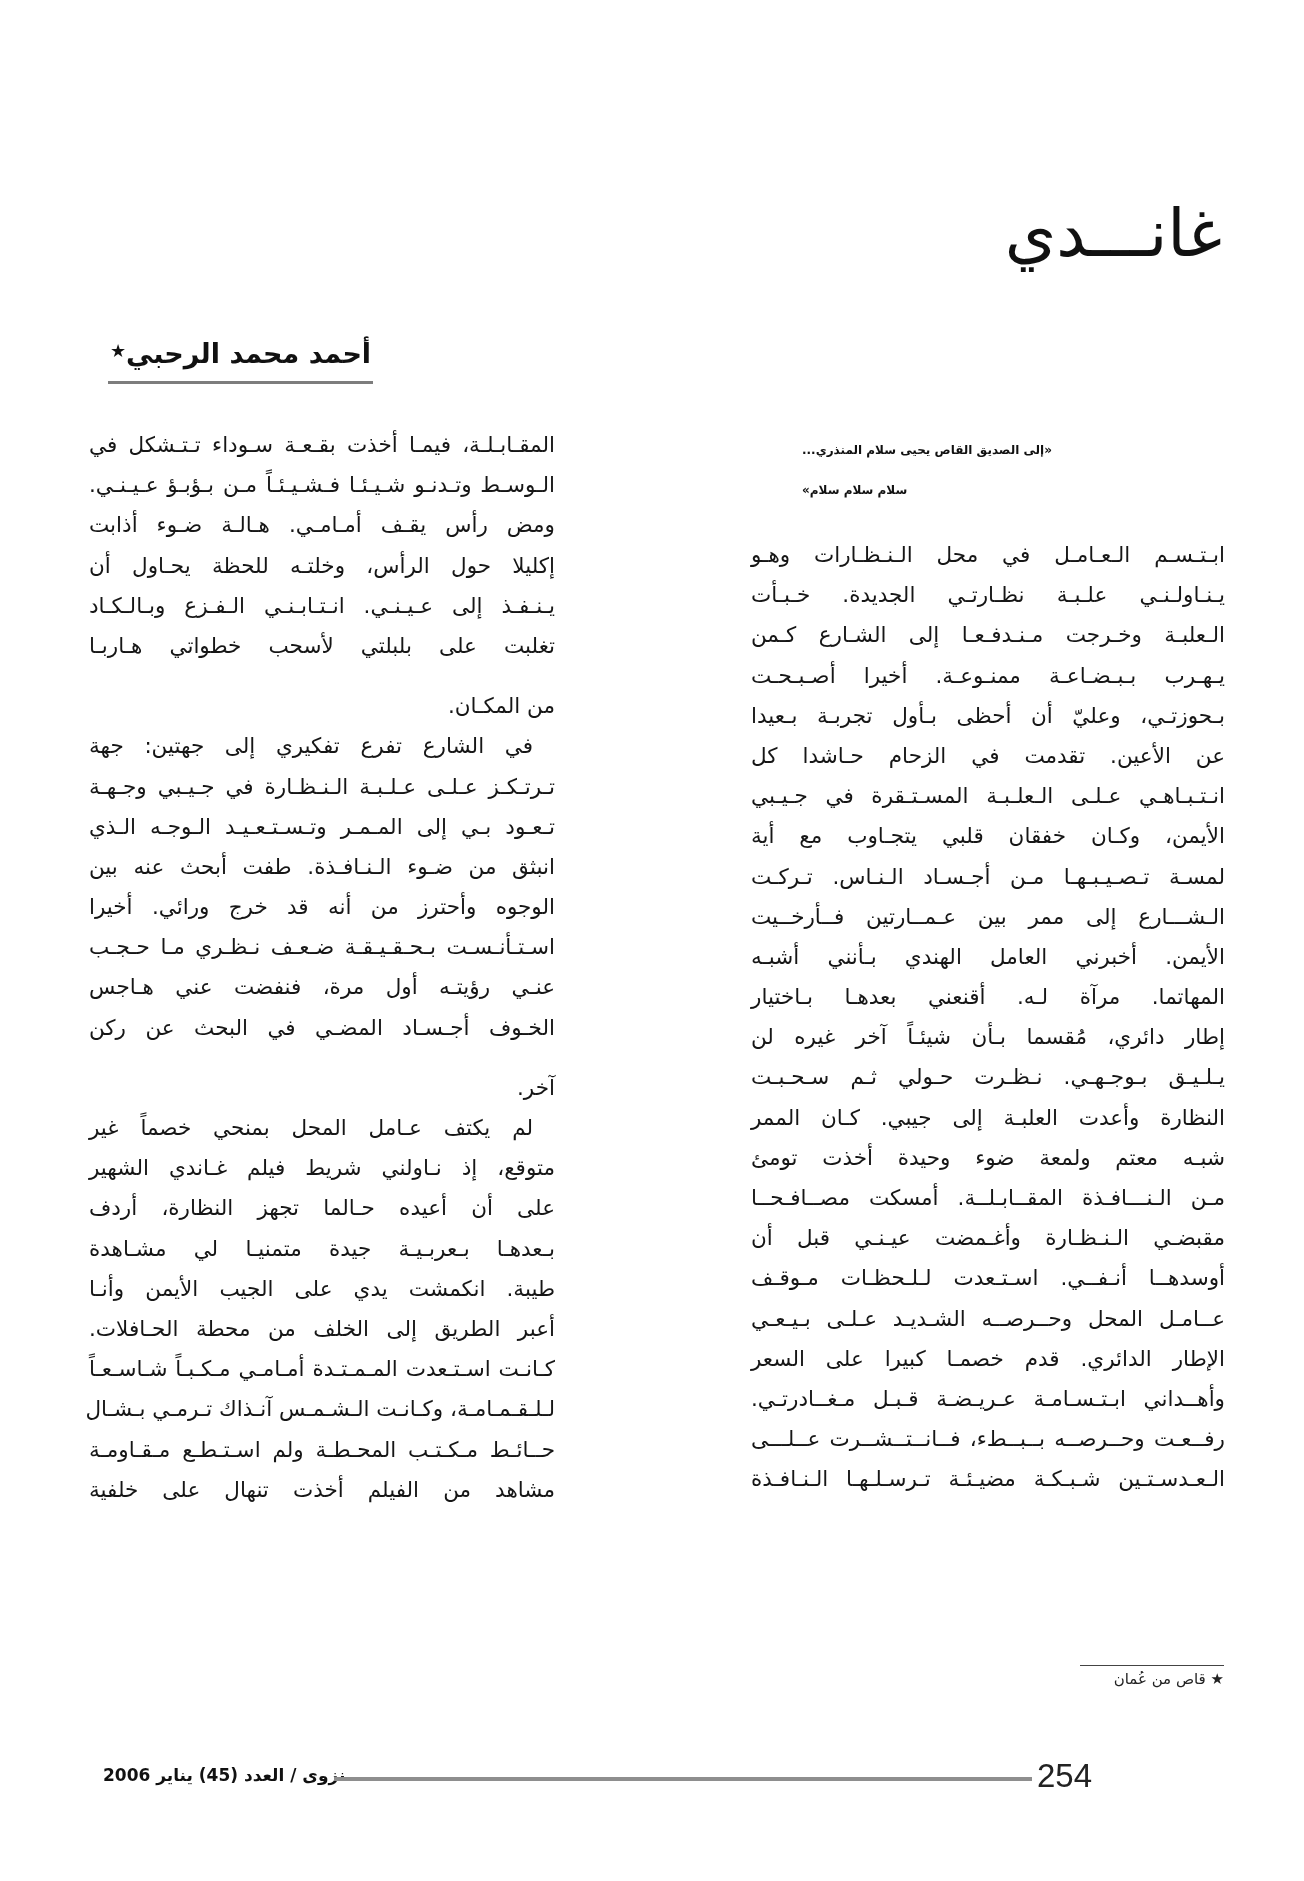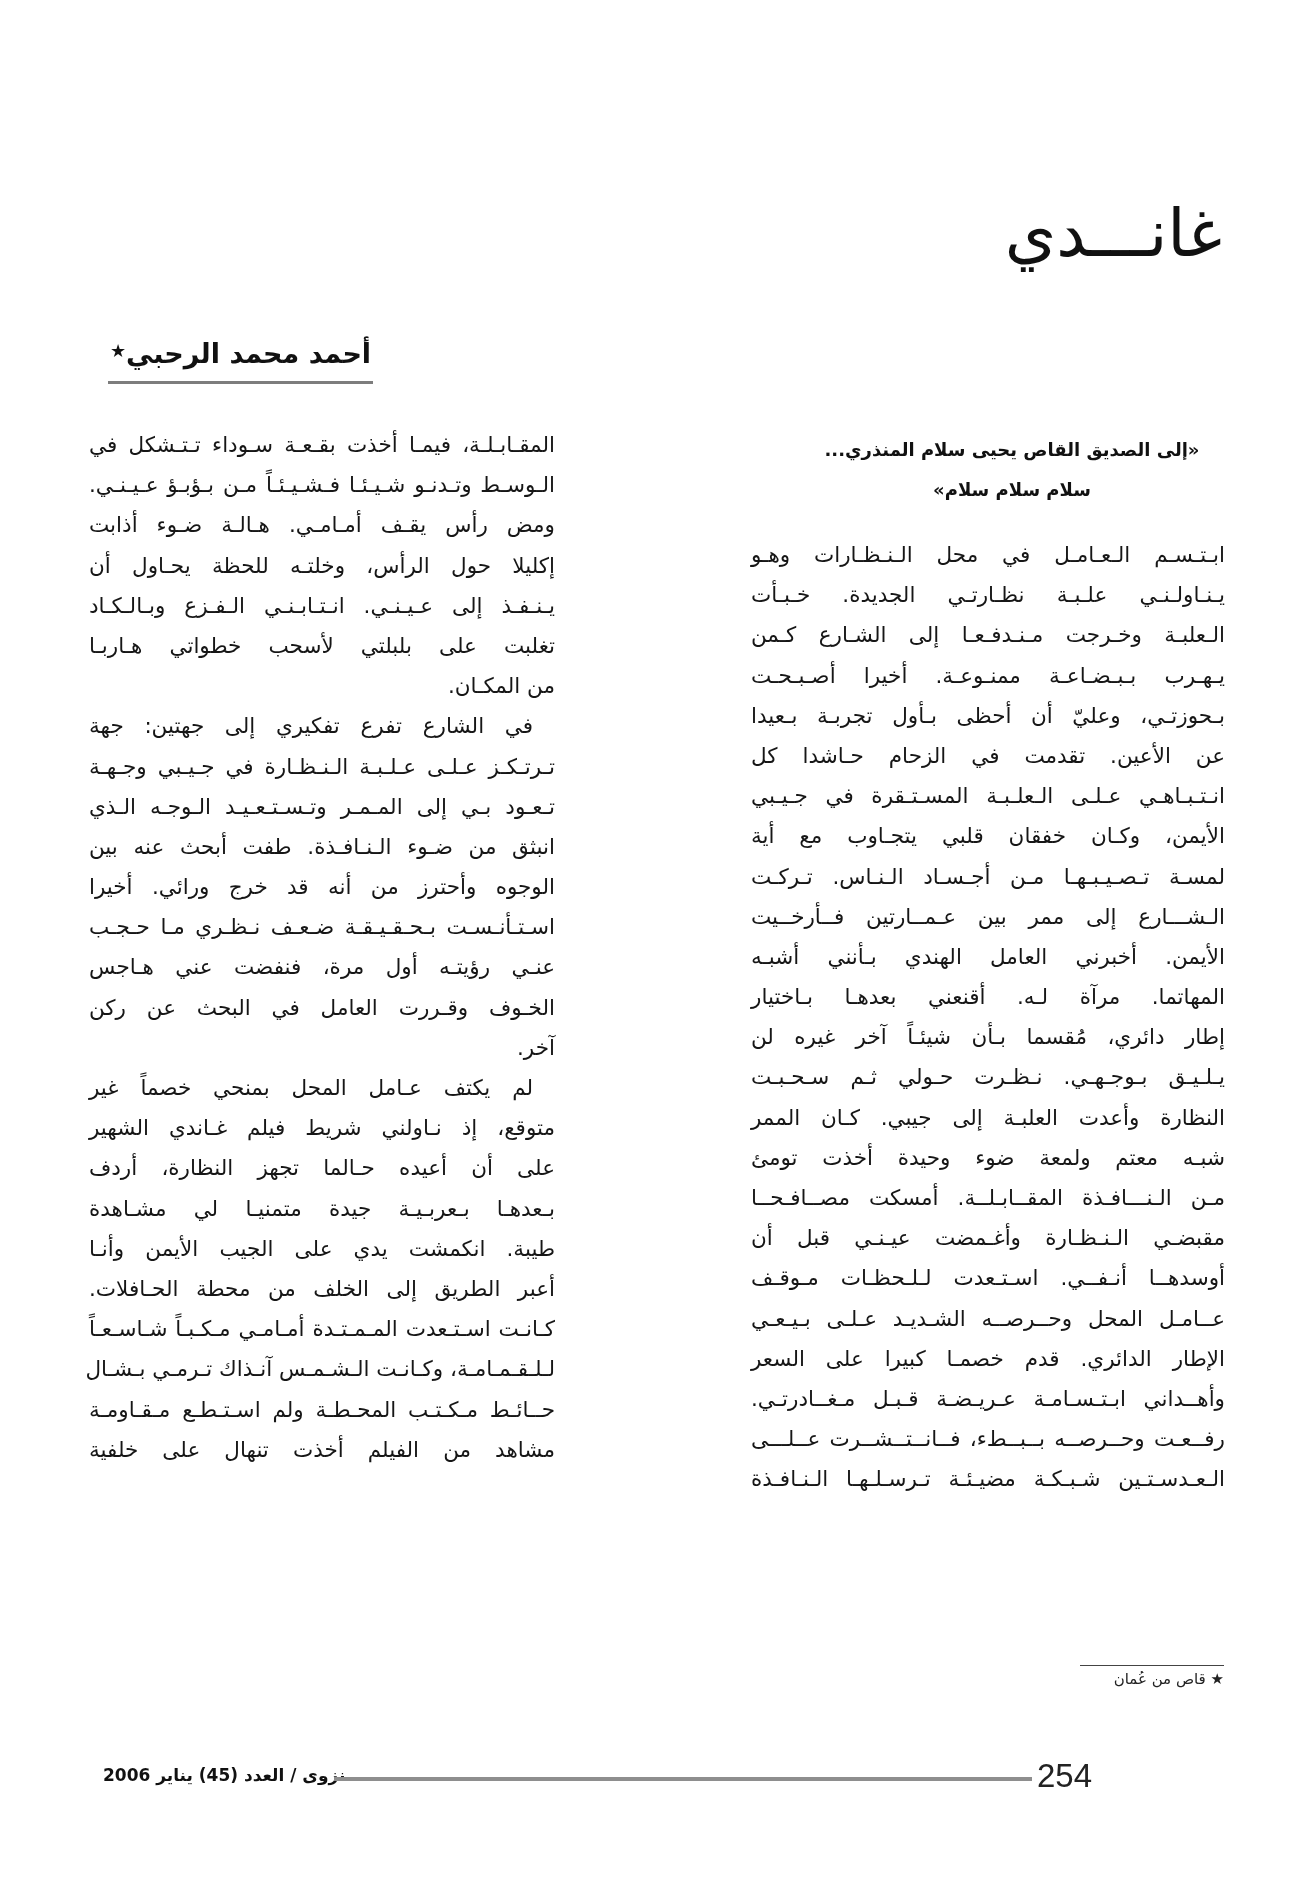--- a/index.html
+++ b/index.html
@@ -78,33 +78,34 @@
   }
   .line {
     display: block;
     white-space: nowrap;
     text-align: justify;
     text-align-last: justify;
     height: 40.2px;
   }
   .line.short {
     text-align-last: right;
+    margin-top: 20px;
   }
   .line.indent {
     padding-right: 22px;
   }
   .dedication {
     position: absolute;
     right: 82px;
     top: 430px;
     width: 420px;
     direction: rtl;
-    text-align: center;
-    font-family: "DejaVu Sans", sans-serif;
-    font-size: 18px;
+    text-align: left;
+    font-family: "DejaVu Sans", sans-serif;
+    font-size: 12px;
     font-weight: bold;
     line-height: 40px;
     color: #111;
   }
   .footnote-rule {
     position: absolute;
     right: 80px;
     top: 1665px;
     width: 144px;
     height: 1px;
@@ -206,21 +207,21 @@
       <span class="line">يـنـفـذ إلى عـيـنـي. انـتـابـنـي الـفـزع وبـالـكـاد</span>
       <span class="line">تغلبت على بلبلتي لأسحب خطواتي هـاربـا</span>
       <span class="line short">من المكـان.</span>
       <span class="line indent">في الشارع تفرع تفكيري إلى جهتين: جهة</span>
       <span class="line">تـرتـكـز عـلـى عـلـبـة الـنـظـارة في جـيـبي وجـهـة</span>
       <span class="line">تـعـود بـي إلى المـمـر وتـسـتـعـيـد الـوجـه الـذي</span>
       <span class="line">انبثق من ضـوء الـنـافـذة. طفت أبحث عنه بين</span>
       <span class="line">الوجوه وأحترز من أنه قد خرج ورائي. أخيرا</span>
       <span class="line">اسـتـأنـسـت بـحـقـيـقـة ضـعـف نـظـري مـا حـجـب</span>
       <span class="line">عنـي رؤيتـه أول مرة، فنفضت عني هـاجس</span>
-      <span class="line">الخـوف وقـررت العامل في البحث عن ركن</span>
+      <span class="line">الخـوف أجـسـاد المضـي في البحث عن ركن</span>
       <span class="line short">آخر.</span>
       <span class="line indent">لم يكتف عـامل المحل بمنحي خصماً غير</span>
       <span class="line">متوقع، إذ نـاولني شريط فيلم غـاندي الشهير</span>
       <span class="line">على أن أعيده حـالما تجهز النظارة، أردف</span>
       <span class="line">بـعدهـا بـعربـيـة جيدة متمنيـا لي مشـاهدة</span>
       <span class="line">طيبة. انكمشت يدي على الجيب الأيمن وأنـا</span>
       <span class="line">أعبر الطريق إلى الخلف من محطة الحـافلات.</span>
       <span class="line">كـانـت اسـتـعدت المـمـتـدة أمـامـي مـكـبـاً شـاسـعـاً</span>
       <span class="line">لـلـقـمـامـة، وكـانـت الـشـمـس آنـذاك تـرمـي بـشـال</span>
       <span class="line">حــائـط مـكـتـب المحـطـة ولم اسـتـطـع مـقـاومـة</span>

